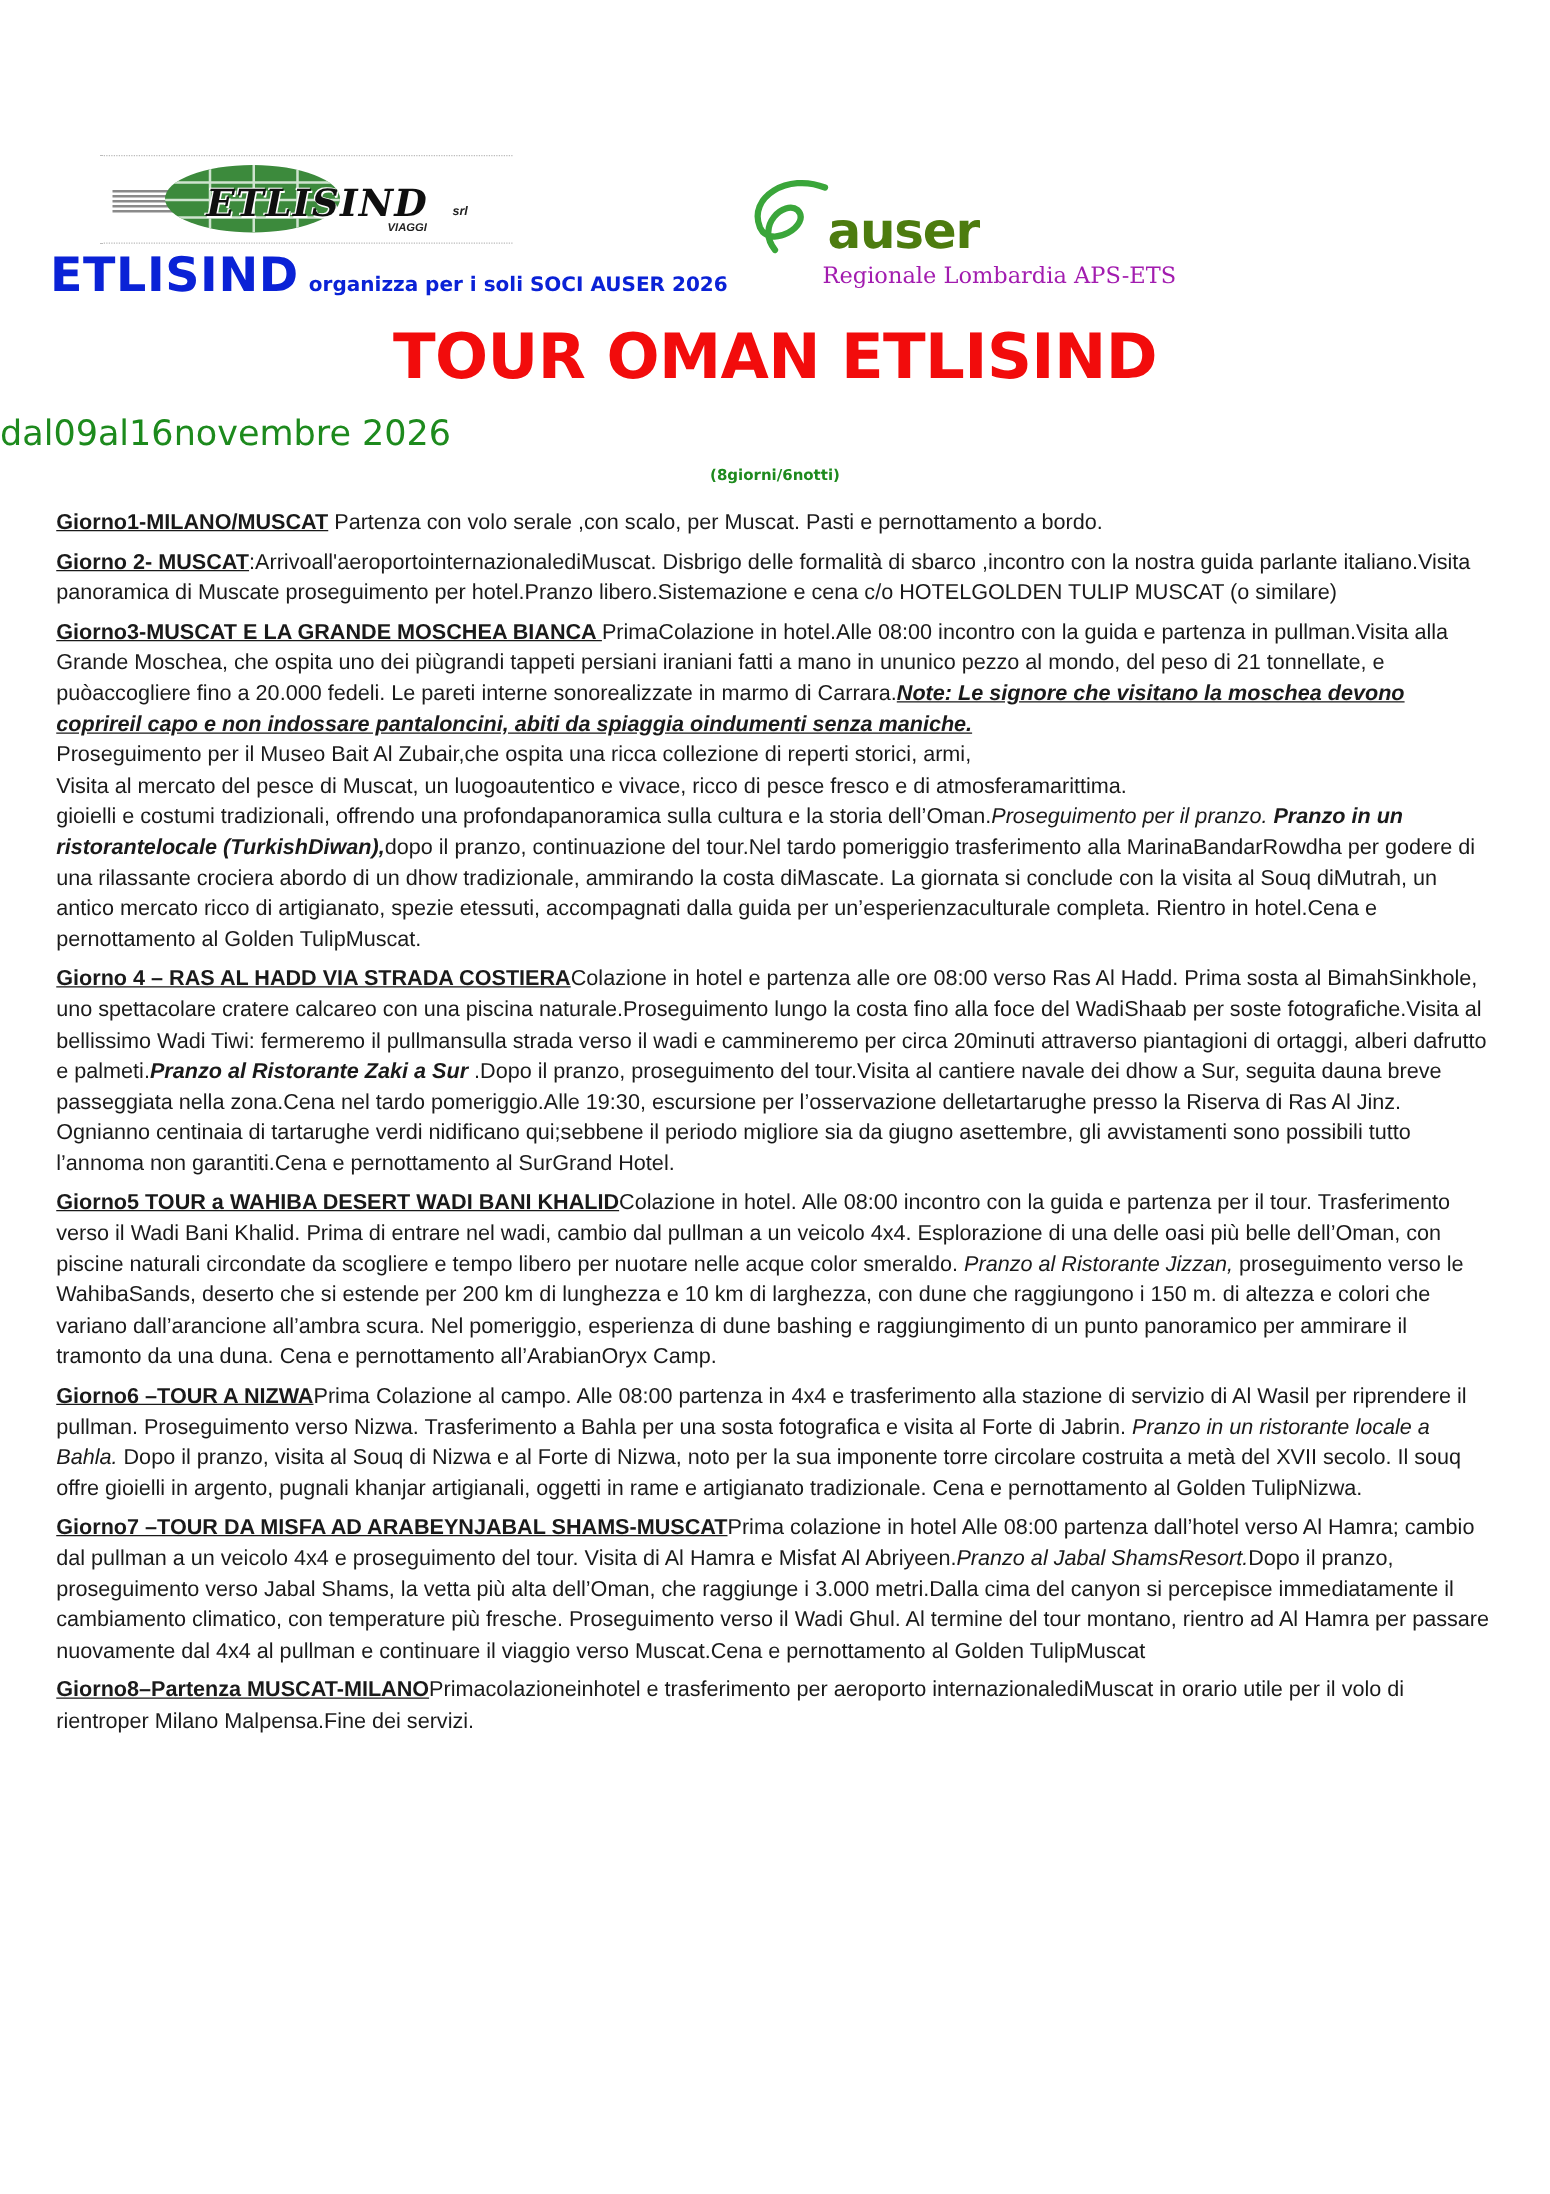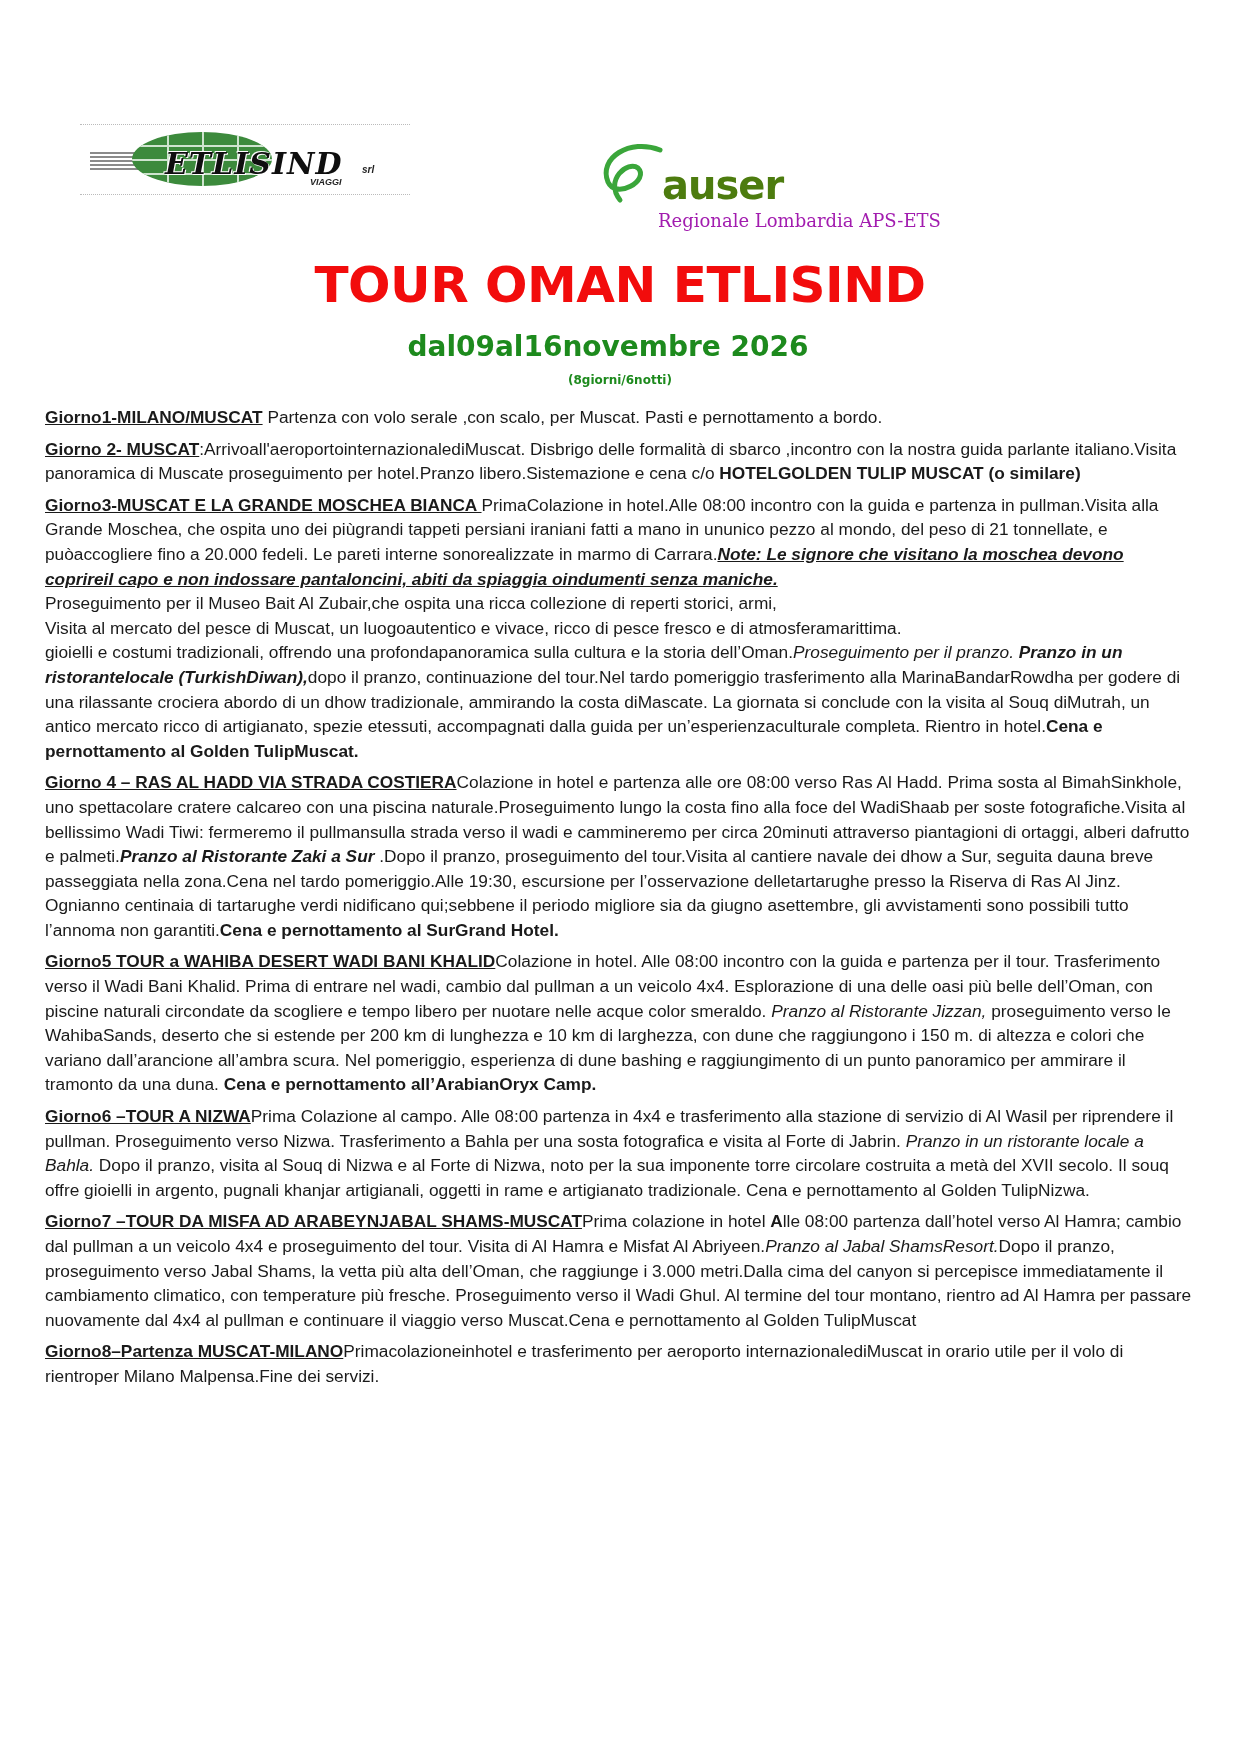--- a/index.html
+++ b/index.html
@@ -35,31 +35,31 @@
     .auser-logo { position: absolute; left: 590px; top: 140px; width: 330px; height: 100px; }
     .auser-logo svg { position: absolute; left: 0; top: 0; }
     .auser-logo .auser-word { position: absolute; left: 72px; top: 22px; font-size: 40px; font-weight: bold;
                               color: #4d7c0f; font-family: "DejaVu Sans", sans-serif; letter-spacing: -1px; }
     .auser-logo .auser-sub { position: absolute; left: 68px; top: 70px; font-size: 18px; color: #a21caf;
                              font-family: "DejaVu Serif", serif; white-space: nowrap; }
 
     .title { position: absolute; left: 0; width: 1240px; top: 256px; text-align: center;
              font-size: 50px; font-weight: bold; color: #f20c0c; font-family: "DejaVu Sans", sans-serif;
              letter-spacing: -0.5px; }
-    .dates { position: absolute; left: 0; width: 1216px; top: 330px; text-align: center;
-             font-size: 28px; font-weight: bold; color: #1d8a1d; font-family: "DejaVu Sans", sans-serif; }
+    .dates { position: absolute; left: 0; width: 1216px; top: 330px; text-align: left;
+             font-size: 28px; font-weight: normal; color: #1d8a1d; font-family: "DejaVu Sans", sans-serif; }
     .duration { position: absolute; left: 0; width: 1240px; top: 373px; text-align: center;
                 font-size: 12px; font-weight: bold; color: #1d8a1d; font-family: "DejaVu Sans", sans-serif; }
 
     .itinerary { position: absolute; left: 45px; top: 405px; width: 1150px;
                  font-family: "Liberation Sans", sans-serif; font-size: 17.3px; line-height: 24.6px;
                  color: #1a1a1a; }
     .day { margin: 0 0 7px 0; }
     .day-head { font-weight: bold; text-decoration: underline; }
-    .b { font-weight: bold; margin-top: 16px; }
+    .b { font-weight: normal; margin-top: 16px; }
     .i { font-style: italic; }
     .bi { font-weight: bold; font-style: italic; }
     .note { font-weight: bold; font-style: italic; text-decoration: underline; }
     .para { margin: 0; }
   </style>
 </head>
 <body>
 
 <div class="page">
 
@@ -79,20 +79,23 @@
       <div class="lat" style="top:41px"></div>
       <div class="lon" style="left:35px"></div>
       <div class="lon" style="left:70px"></div>
       <div class="lon" style="left:105px"></div>
     </div>
     <div class="wordmark">ETLISIND</div>
     <div class="srl">srl</div>
     <div class="viaggi">VIAGGI</div>
   </div>
 
+  <div class="brand-line">
+    <span class="brand-name">ETLISIND</span><span class="brand-sub">organizza per i soli SOCI AUSER 2026</span>
+  </div>
 
   <div class="auser-logo">
     <svg width="80" height="70" viewBox="0 0 80 70">
       <path d="M70 10 C40 -2, 8 18, 18 42 C 26 60, 60 40, 48 28 C 38 20, 14 40, 30 60" fill="none" stroke="#3aa63a" stroke-width="5" stroke-linecap="round"></path>
     </svg>
     <div class="auser-word">auser</div>
     <div class="auser-sub">Regionale Lombardia APS-ETS</div>
   </div>
 
   <div class="title">TOUR OMAN ETLISIND</div>

